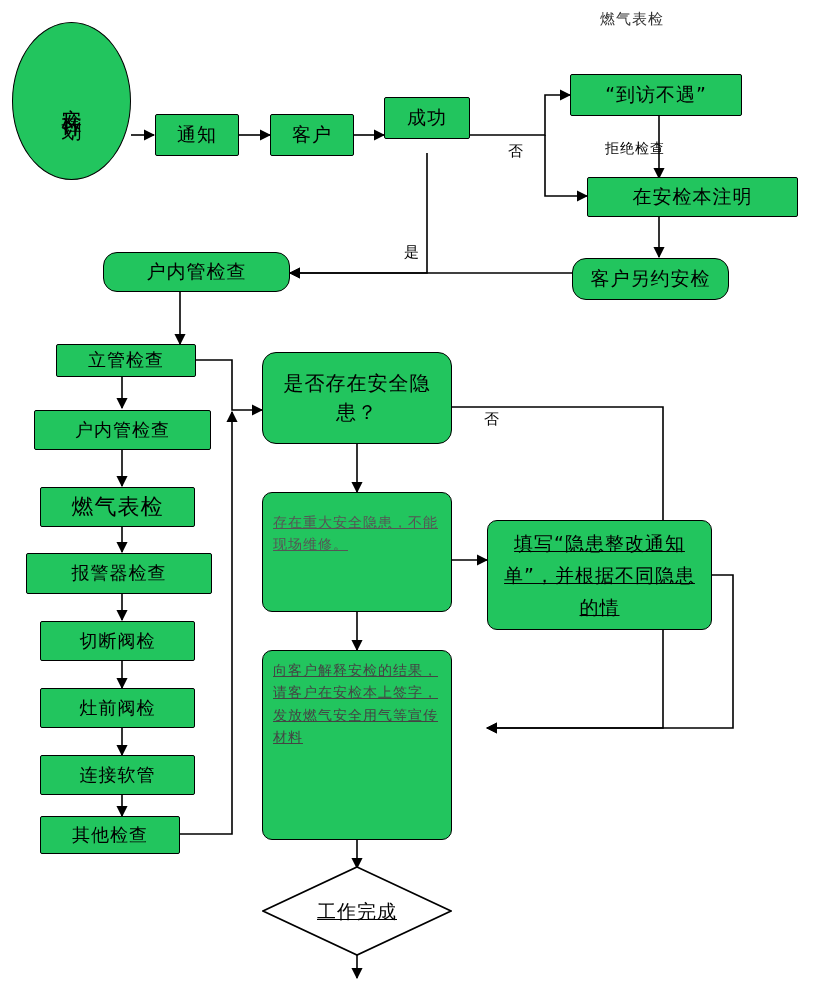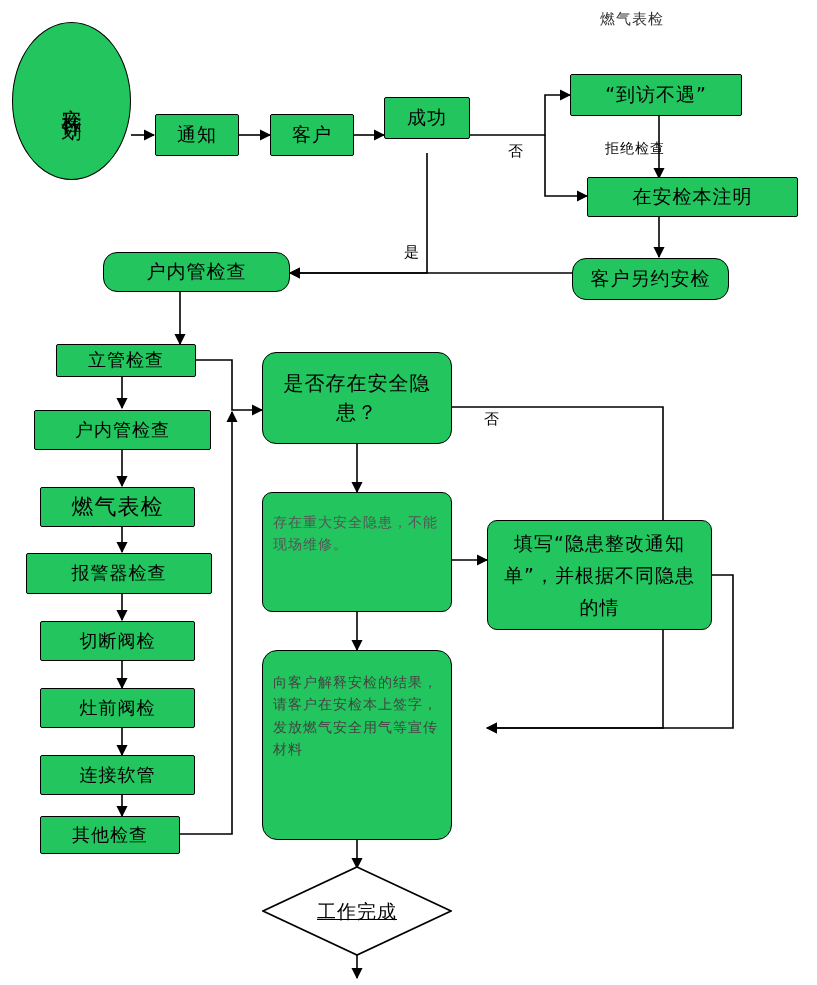--- a/index.html
+++ b/index.html
@@ -34,20 +34,21 @@
     border-radius: 2px;
   }
   .rounded {
     border-radius: 14px;
   }
   .ellipse {
     border-radius: 50%;
   }
   .softbox {
     border-radius: 10px;
+    text-decoration: underline;
   }
   .label {
     position: absolute;
     color: #000;
     background: transparent;
     border: none;
     white-space: nowrap;
     letter-spacing: 1px;
   }
   .diamond-wrap {
@@ -224,21 +225,21 @@
   <div class="label" style="left:484px; top:410px; font-size:15px;">否</div>
 
   <div class="node softbox" style="left:262px; top:492px; width:190px; height:120px; font-size:14px; color:#555; align-items:flex-start; padding-top:18px;">
     <span class="para">存在重大安全隐患，不能现场维修。</span>
   </div>
 
   <div class="node softbox" style="left:487px; top:520px; width:225px; height:110px; font-size:19px;">
     <span class="para" style="text-align:center; line-height:1.7;">填写“隐患整改通知单”，并根据不同隐患的情</span>
   </div>
 
-  <div class="node softbox" style="left:262px; top:650px; width:190px; height:190px; font-size:14px; color:#444; align-items:flex-start; padding-top:20px;border-radius:15px;">
+  <div class="node softbox" style="left:262px; top:650px; width:190px; height:190px; font-size:14px; color:#444; align-items:flex-start; padding-top:8px;">
     <span class="para">向客户解释安检的结果，请客户在安检本上签字，发放燃气安全用气等宣传材料</span>
   </div>
 
   <div class="diamond-wrap" style="left:262px; top:866px; width:190px; height:90px;">
     <svg class="diamond-shape" viewBox="0 0 190 90" preserveAspectRatio="none" xmlns="http://www.w3.org/2000/svg">
       <polygon points="95,1 189,45 95,89 1,45" fill="#fff" stroke="#000" stroke-width="1.6"></polygon>
     </svg>
     <div class="diamond-text" style="font-size:19px; width:110px; left:40px;">工作完成</div>
   </div>
 

